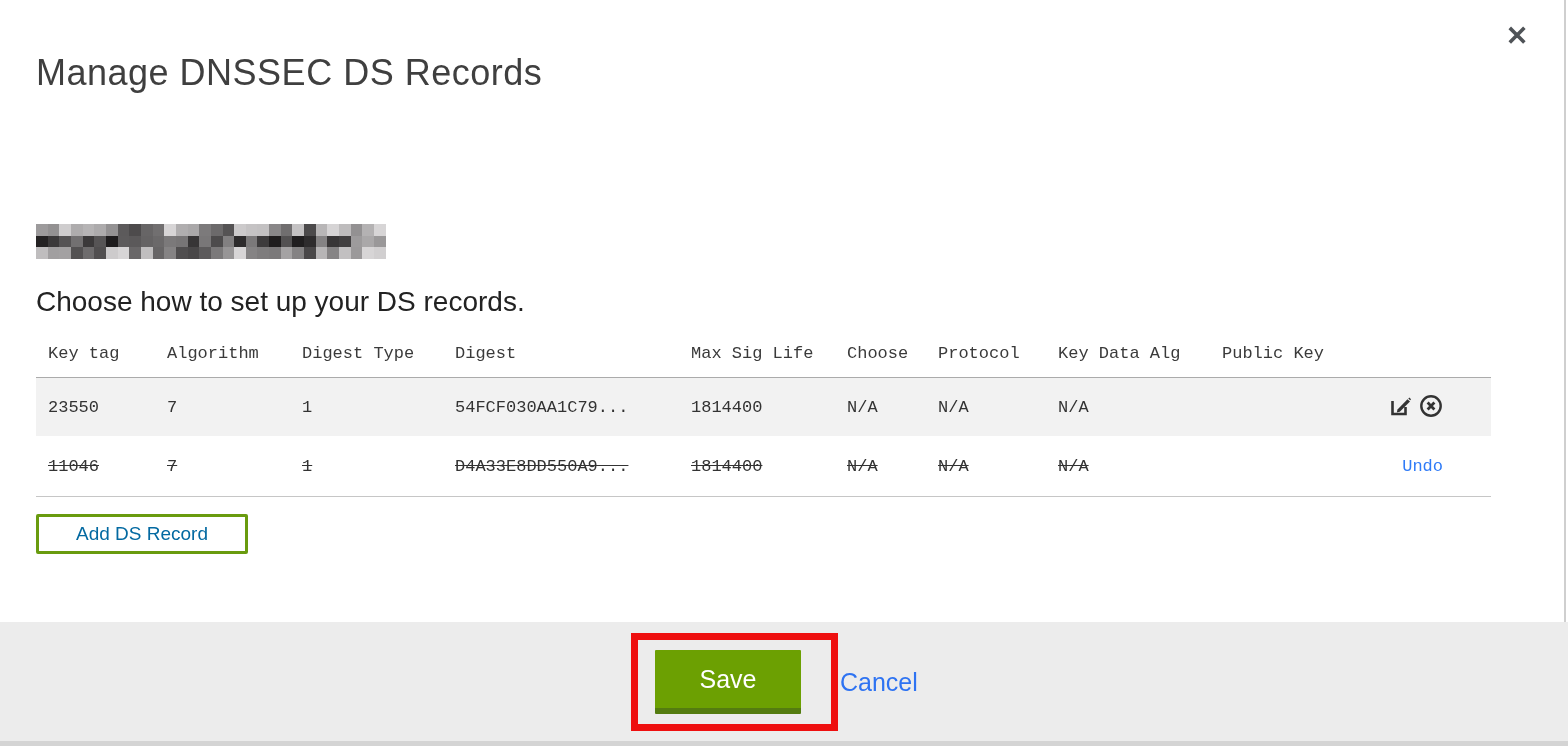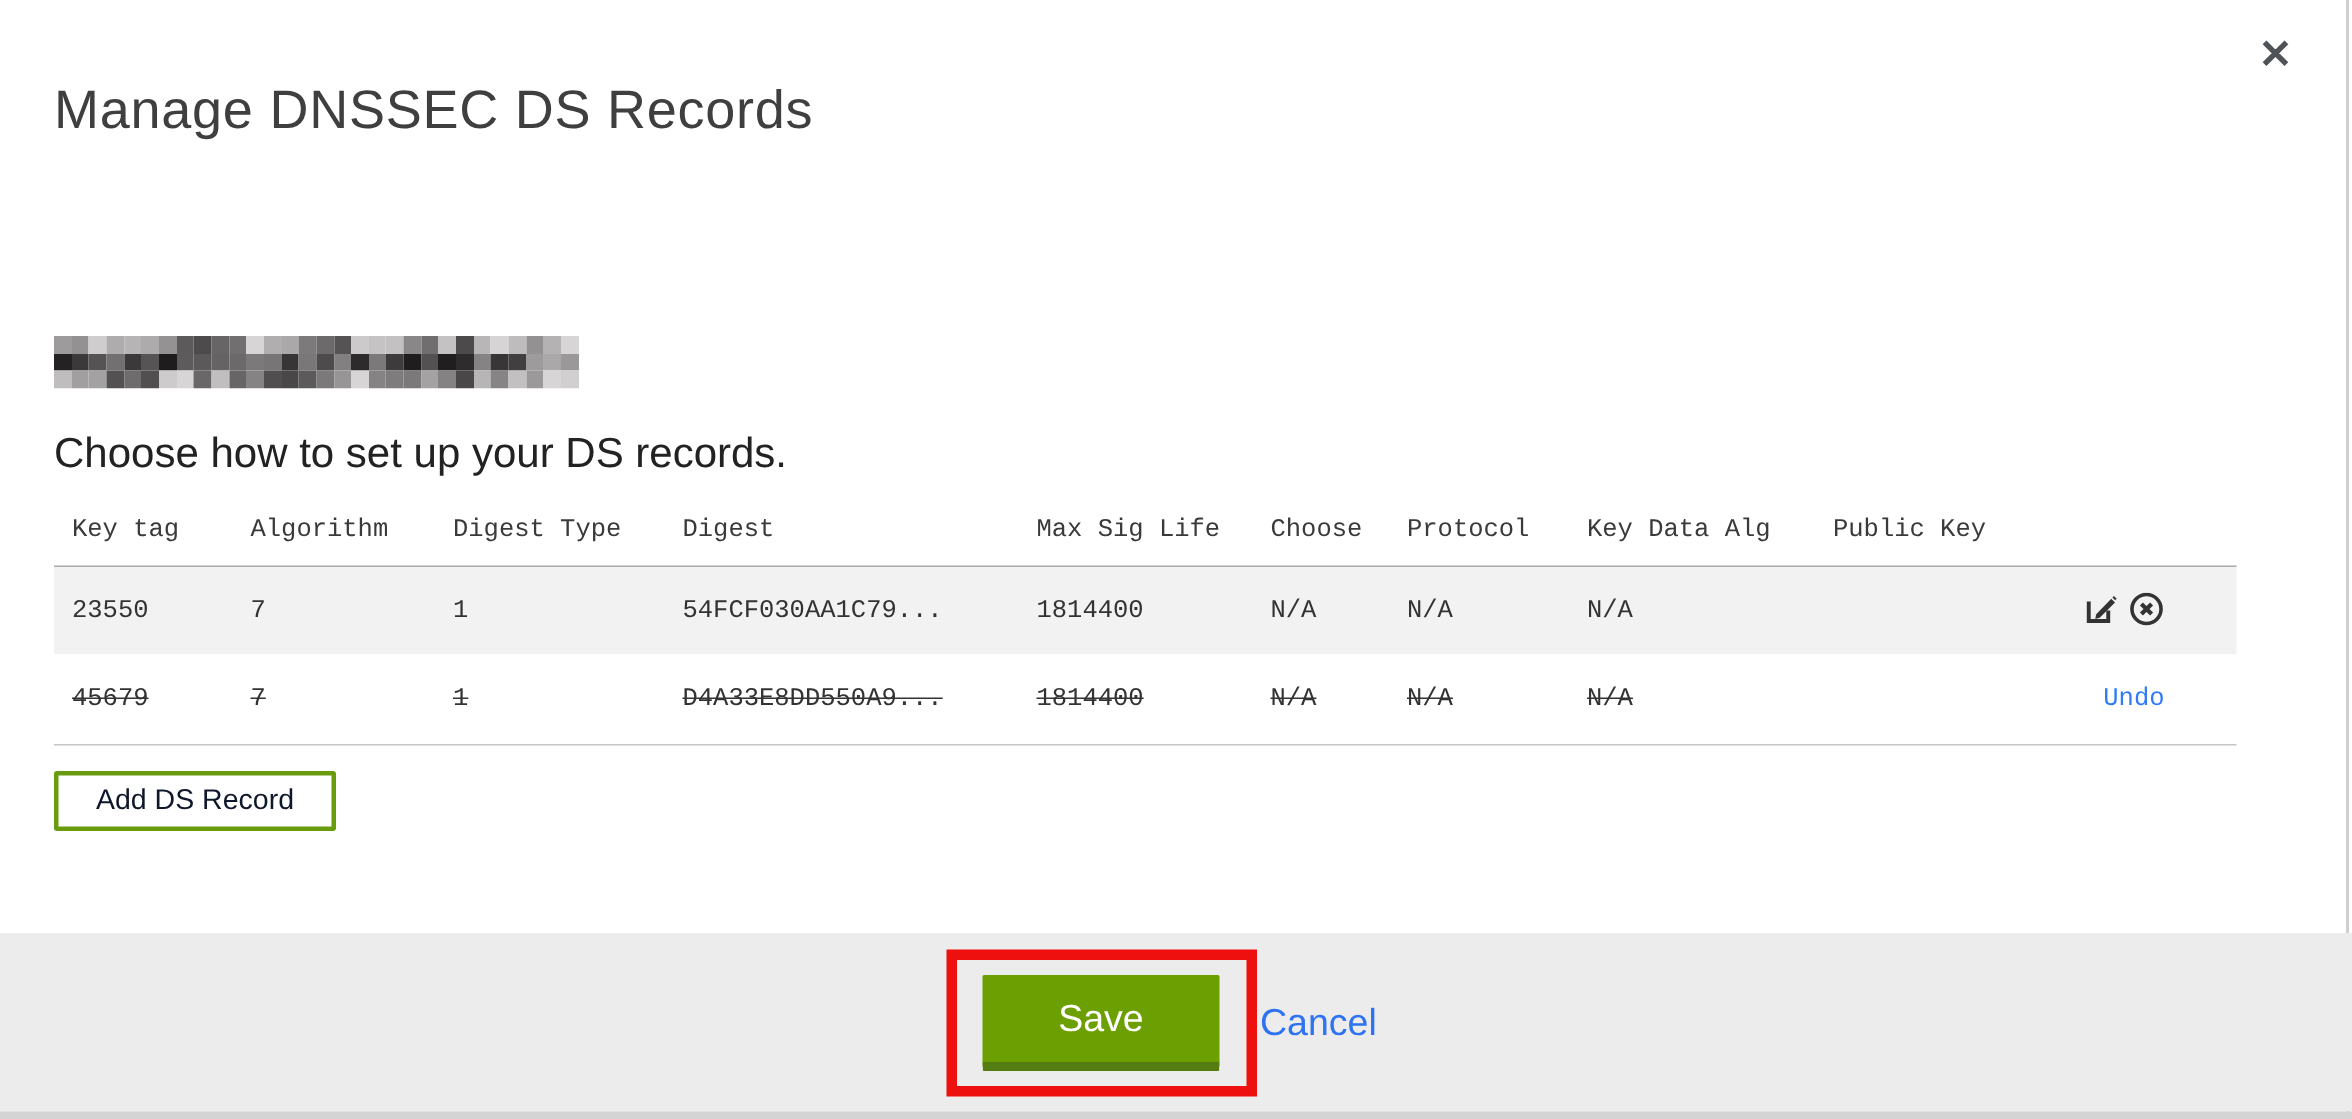--- a/index.html
+++ b/index.html
@@ -33,33 +33,33 @@
   }
   .trow > div{padding-left:12px;white-space:nowrap;overflow:hidden;}
   .thead{height:47px;color:#3a3a3a;}
   .row-active{height:59px;background:#f2f2f2;border-top:1px solid #ababab;}
   .row-deleted{height:61px;background:#ffffff;border-bottom:1px solid #c6c6c6;}
   .strike{text-decoration:line-through;}
   .cell-actions{display:flex;justify-content:flex-end;align-items:center;gap:7px;padding-right:12px !important;}
   .icon-btn{width:24px;height:24px;border:none;background:transparent;padding:0;cursor:pointer;display:flex;align-items:center;justify-content:center;}
   .undo-link{font-size:17px;color:#2f7bf7;text-decoration:none;cursor:pointer;}
   .add-btn{
-    position:absolute;left:36px;top:514px;width:188px;height:40px;background:#ffffff;
-    border:3px solid #699b0f;border-radius:2px;color:#0f172a;font-size:19px;cursor:pointer;
+    position:absolute;left:36px;top:514px;width:212px;height:40px;background:#ffffff;
+    border:3px solid #699b0f;border-radius:2px;color:#0369a1;font-size:19px;cursor:pointer;
     font-family:"Liberation Sans", sans-serif;
   }
   .footer{
     position:absolute;left:0;top:622px;width:1568px;height:119px;background:#ececec;
   }
   .page-bottom-strip{position:absolute;left:0;top:741px;width:1568px;height:5px;background:#d4d4d4;}
   .annotation-rect{
     position:absolute;left:631px;top:633px;width:207px;height:98px;border:7px solid #ee0f0f;background:transparent;pointer-events:none;
   }
   .save-btn{
-    position:absolute;left:655px;top:650px;width:158px;height:64px;
+    position:absolute;left:655px;top:650px;width:146px;height:64px;
     background:#6ca002;border:none;border-bottom:6px solid #547c10;border-radius:1px;
     color:#ffffff;font-size:25px;cursor:pointer;font-family:"Liberation Sans", sans-serif;
   }
   .cancel-link{
     position:absolute;left:840px;top:668px;font-size:25px;color:#2e73f2;text-decoration:none;cursor:pointer;
   }
 </style>
 </head>
 <body>
 
@@ -115,21 +115,21 @@
             <svg width="24" height="24" viewBox="0 0 24 24">
               <circle cx="12" cy="12" r="9.7" fill="none" stroke="#333" stroke-width="2.4"></circle>
               <path d="M8.6 8.6 L15.4 15.4 M15.4 8.6 L8.6 15.4" stroke="#333" stroke-width="2.8"></path>
             </svg>
           </span>
         </button>
       </div>
     </div>
 
     <div class="trow row-deleted">
-      <div class="strike">45679</div>
+      <div class="strike">11046</div>
       <div class="strike">7</div>
       <div class="strike">1</div>
       <div class="strike">D4A33E8DD550A9...</div>
       <div class="strike">1814400</div>
       <div class="strike">N/A</div>
       <div class="strike">N/A</div>
       <div class="strike">N/A</div>
       <div class="strike"></div>
       <div class="cell-actions">
         <a class="undo-link">Undo</a>

